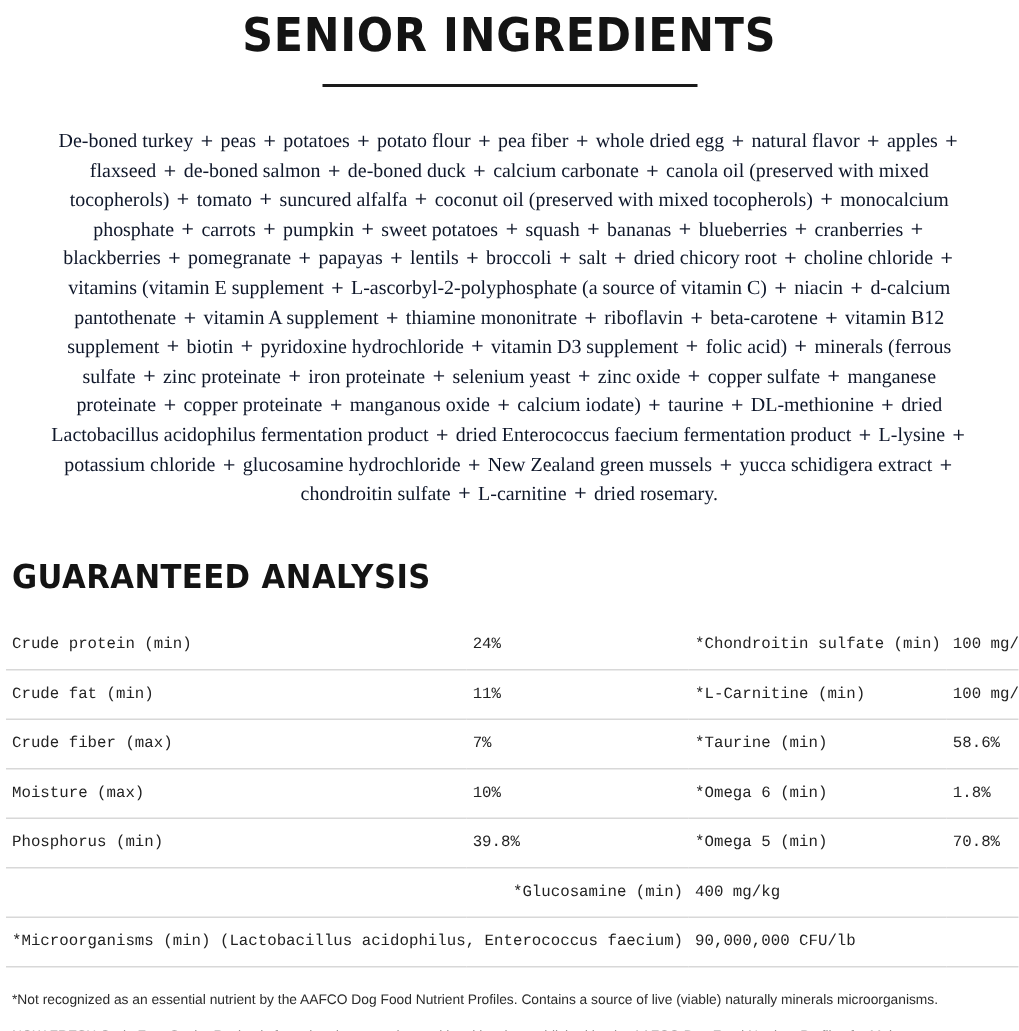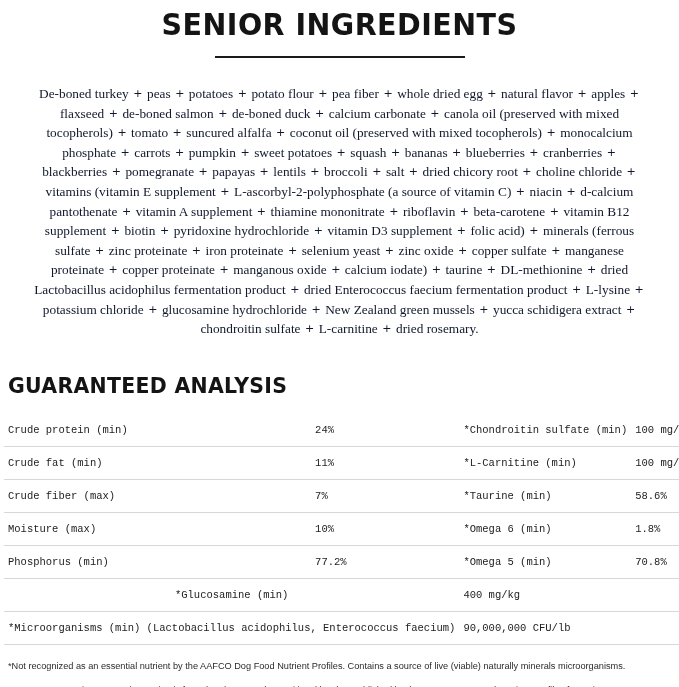--- a/index.html
+++ b/index.html
@@ -84,21 +84,21 @@
   table.ga-table td {
     border-bottom: 1px solid #d8d8d8;
     padding: 10px 4px 10px 4px;
     vertical-align: middle;
     white-space: nowrap;
   }
   td.c1 { width: 29%; text-align: left; padding-left: 4px; }
   td.c2 { width: 14%; text-align: left; }
   td.c3 { width: 32%; text-align: left; }
   td.c4 { width: 25%; text-align: left; }
-  td.span-label { text-align: center; }
+  td.span-label { text-align: right; }
   td.span-value { text-align: left; }
 
   
   .footnotes {
     margin: 14px 4px 0 4px;
     font-family: "Liberation Sans", sans-serif;
     font-size: 9.2px;
     line-height: 15px;
     color: #2b2b2b;
   }
@@ -141,21 +141,21 @@
           <td class="c4">58.6%</td>
         </tr>
         <tr>
           <td class="c1">Moisture (max)</td>
           <td class="c2">10%</td>
           <td class="c3">*Omega 6 (min)</td>
           <td class="c4">1.8%</td>
         </tr>
         <tr>
           <td class="c1">Phosphorus (min)</td>
-          <td class="c2">77.2%</td>
+          <td class="c2">39.8%</td>
           <td class="c3">*Omega 5 (min)</td>
           <td class="c4">70.8%</td>
         </tr>
         <tr class="wide-row">
           <td class="span-label" colspan="2">*Glucosamine (min)</td>
           <td class="span-value" colspan="2">400 mg/kg</td>
         </tr>
         <tr class="wide-row">
           <td class="span-label" colspan="2">*Microorganisms (min) (Lactobacillus acidophilus, Enterococcus faecium)</td>
           <td class="span-value" colspan="2">90,000,000 CFU/lb</td>

